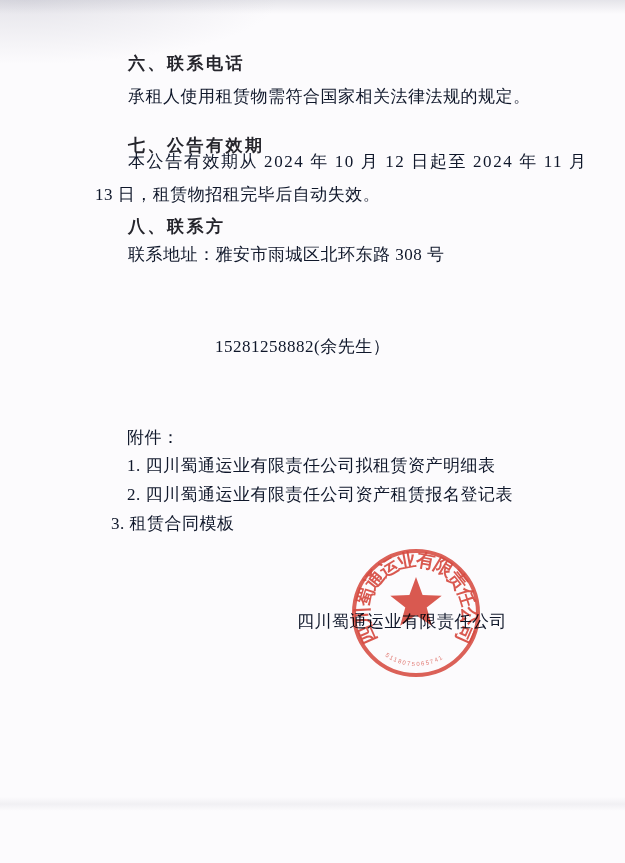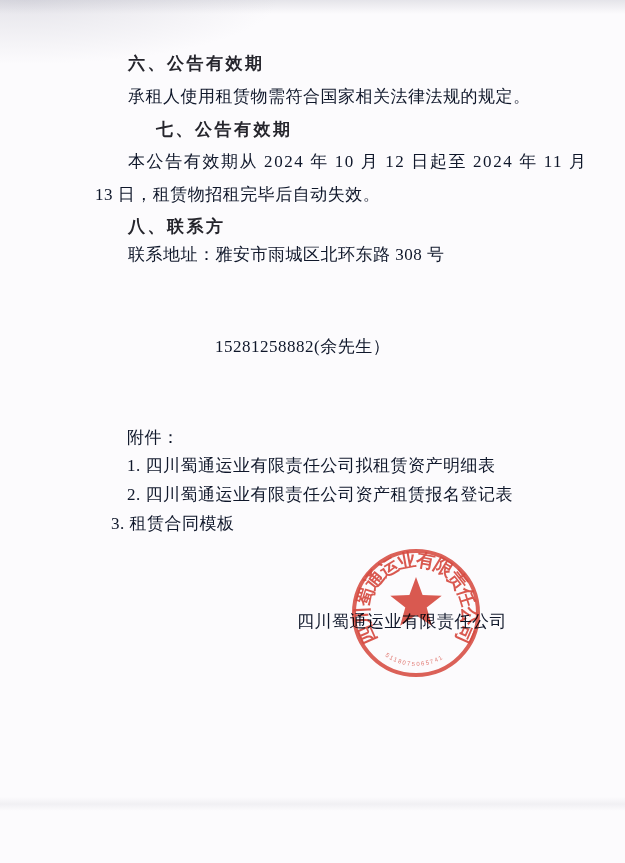--- a/index.html
+++ b/index.html
@@ -58,24 +58,24 @@
 </style>
 </head>
 <body>
 
 <div class="page">
 
   <div class="scan-shade-top"></div>
   <div class="scan-shade-corner"></div>
   <div class="scan-shade-bottom"></div>
 
-  <div class="line heading" style="left:128px;top:54px;">六、公告有效期</div>
+  <div class="line heading" style="left:128px;top:54px;">六、联系电话</div>
   <div class="line" style="left:128px;top:87px;">承租人使用租赁物需符合国家相关法律法规的规定。</div>
 
-  <div class="line heading" style="left:128px;top:120px;margin-left:28px;">七、公告有效期</div>
+  <div class="line heading" style="left:128px;top:136px;">七、公告有效期</div>
   <div class="line stretch" style="left:128px;top:152px;">本公告有效期从 2024 年 10 月 12 日起至 2024 年 11 月</div>
   <div class="line" style="left:95px;top:185px;text-align:center;">13 日，租赁物招租完毕后自动失效。</div>
 
   <div class="line heading" style="left:128px;top:217px;">八、联系方</div>
   <div class="line" style="left:128px;top:245px;">联系地址：雅安市雨城区北环东路 308 号</div>
   <div class="line" style="left:215px;top:337px;">15281258882(余先生）</div>
 
   <div class="line" style="left:127px;top:428px;">附件：</div>
   <div class="line" style="left:127px;top:456px;">1. 四川蜀通运业有限责任公司拟租赁资产明细表</div>
   <div class="line" style="left:127px;top:485px;">2. 四川蜀通运业有限责任公司资产租赁报名登记表</div>

